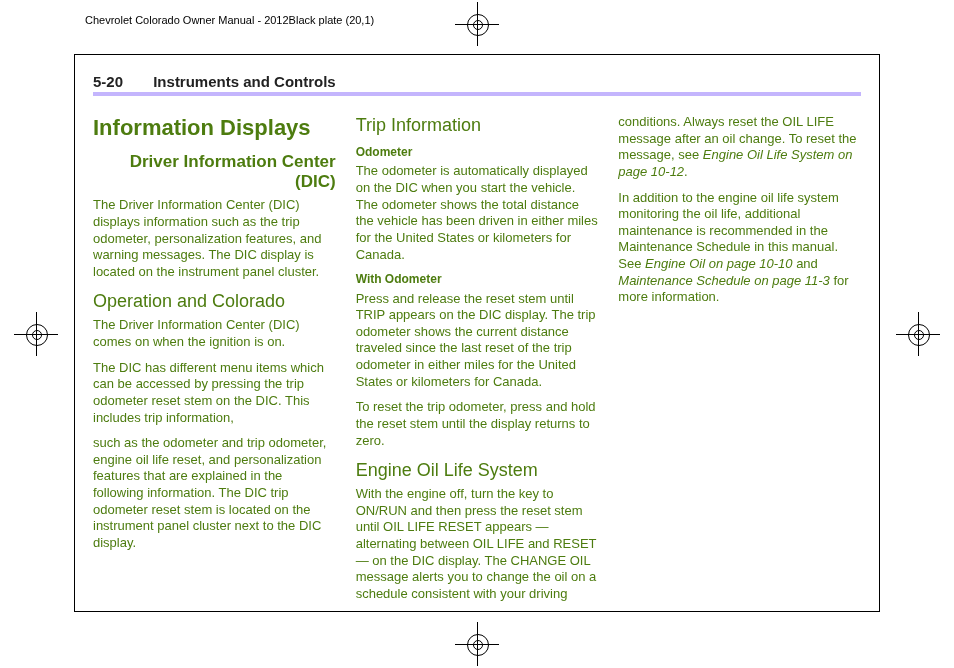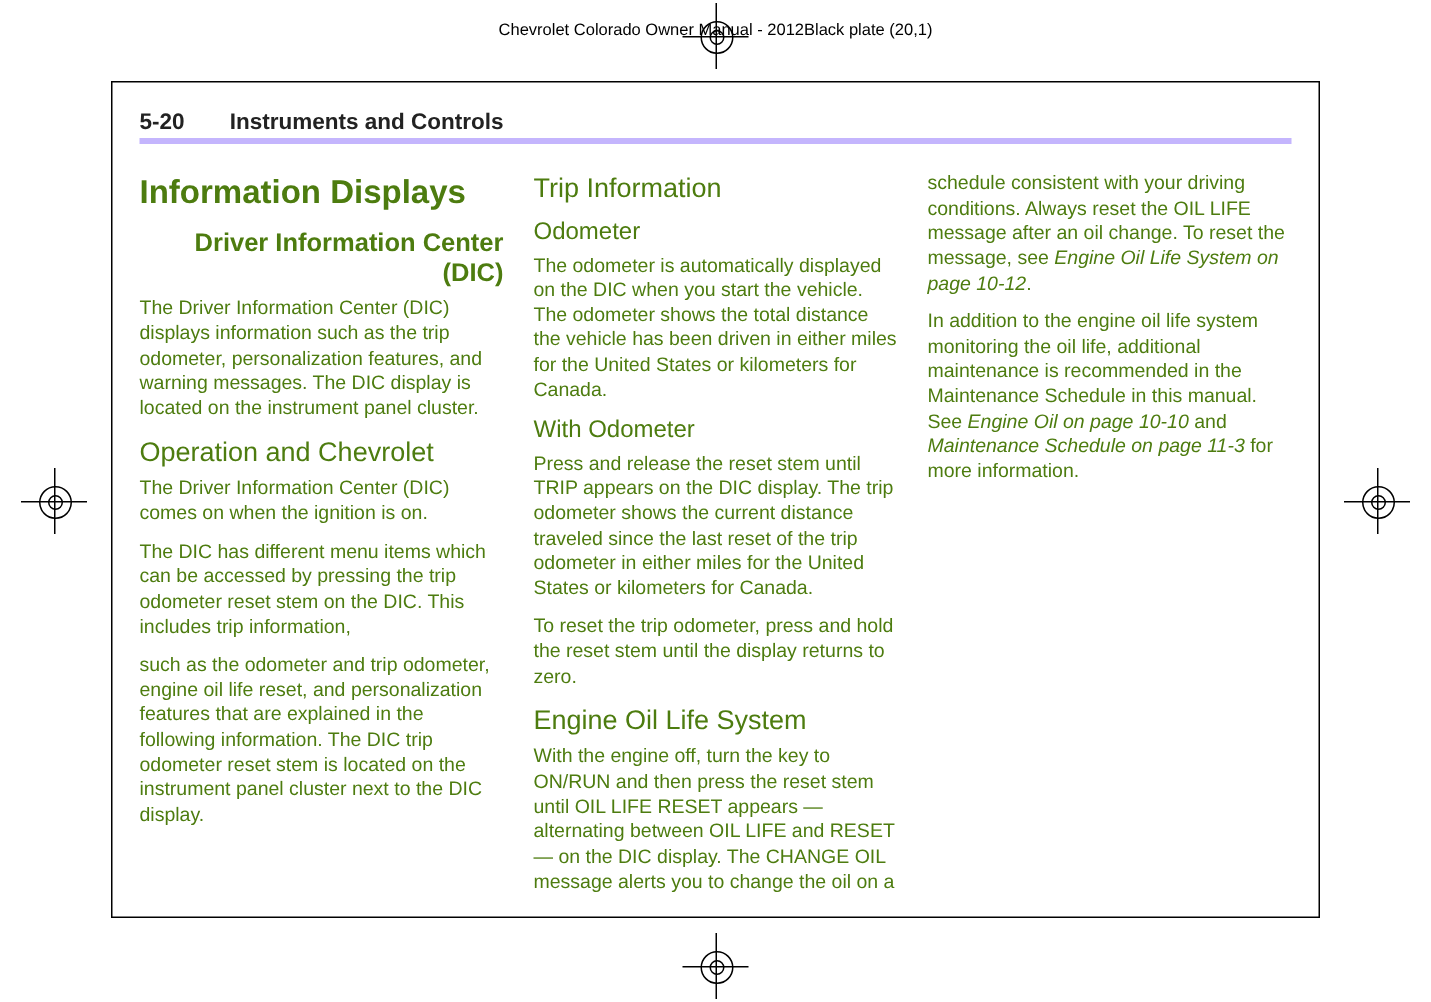--- a/index.html
+++ b/index.html
@@ -71,21 +71,21 @@
 
   
   .printer-header {
     position: absolute;
     top: 14px;
     left: 85px;
     right: 85px;
     font-size: 11px;
     color: #000;
     display: flex;
-    justify-content: center;
+    justify-content: flex-start;
   }
 
   
   .page {
     position: absolute;
     top: 54px;
     left: 74px;
     width: 806px;
     height: 558px;
     border: 1px solid #000;
@@ -128,22 +128,22 @@
     break-after: avoid;
     text-align: right;
   }
   .cols h3 {
     font-size: 18px;
     font-weight: normal;
     margin: 10px 0 4px 0;
     break-after: avoid;
   }
   .cols h4 {
-    font-size: 16px;
-    font-weight: normal;
+    font-size: 12px;
+    font-weight: bold;
     margin: 8px 0 3px 0;
     break-after: avoid;
   }
   .cols p {
     margin: 0 0 9px 0;
   }
   .cols em, .cols i { font-style: italic; }
 </style>
 </head>
 <body>
@@ -193,21 +193,21 @@
   </div>
 
   <div class="cols">
 
     <h1>Information Displays</h1>
 
     <h2 class="sub">Driver Information Center (DIC)</h2>
 
     <p>The Driver Information Center (DIC) displays information such as the trip odometer, personalization features, and warning messages. The DIC display is located on the instrument panel cluster.</p>
 
-    <h3>Operation and Chevrolet</h3>
+    <h3>Operation and Colorado</h3>
 
     <p>The Driver Information Center (DIC) comes on when the ignition is on.</p>
 
 
     <p>The DIC has different menu items which can be accessed by pressing the trip odometer reset stem on the DIC. This includes trip information,</p>
 
     <p>such as the odometer and trip odometer, engine oil life reset, and personalization features that are explained in the following information. The DIC trip odometer reset stem is located on the instrument panel cluster next to the DIC display.</p>
 
     <h3>Trip Information</h3>
 

